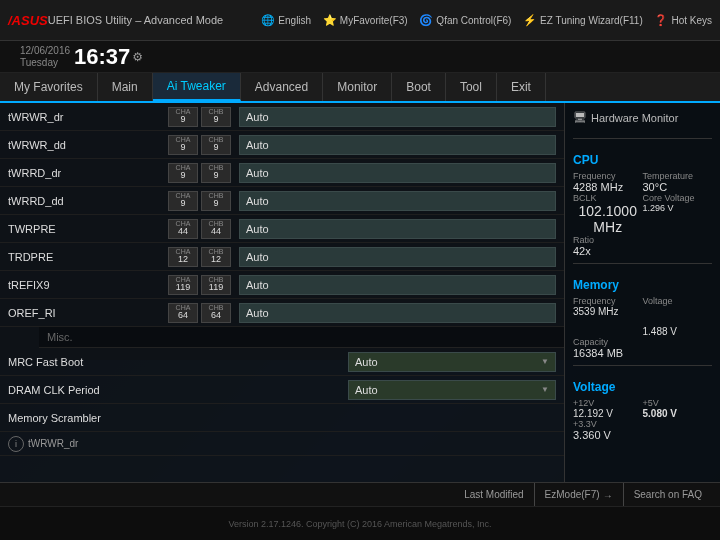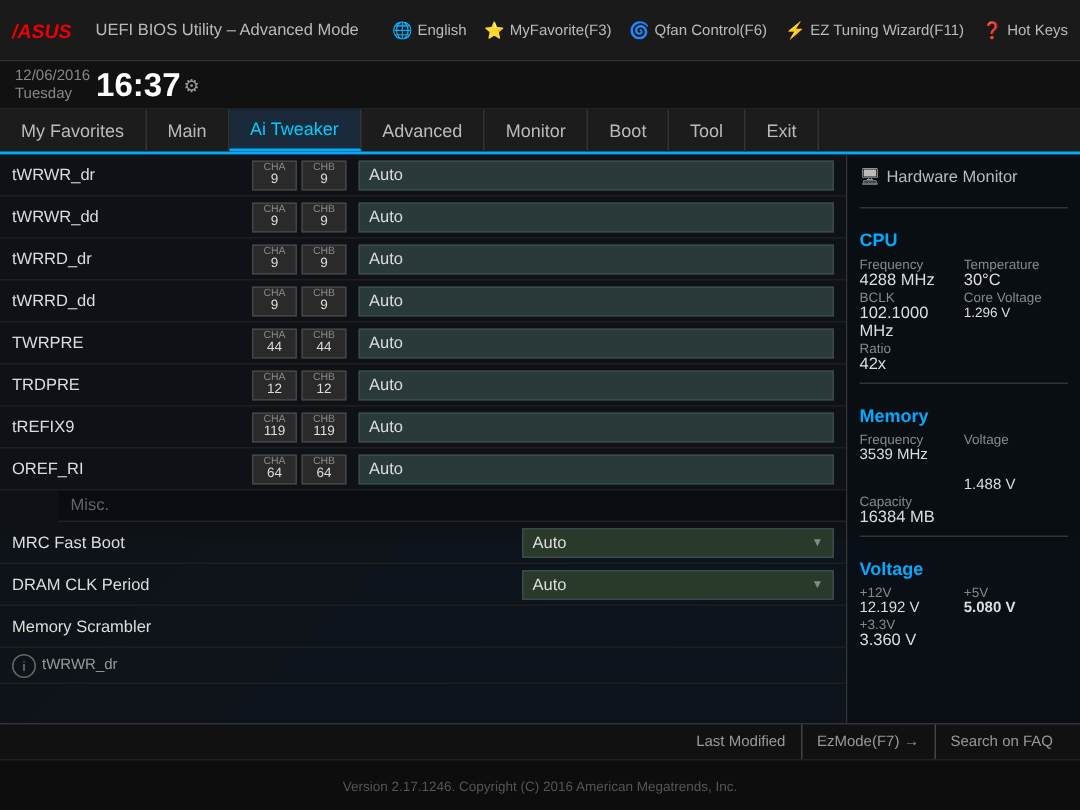--- a/index.html
+++ b/index.html
@@ -34,21 +34,21 @@
       flex-direction: column;
     }
 
     
     .top-bar {
       background: #1a1a1a;
       height: 41px;
       display: flex;
       align-items: center;
       padding: 0 8px;
-      gap: 16px;
+      gap: 0;
       border-bottom: 1px solid #333;
     }
     .asus-logo {
       color: #e00;
       font-weight: bold;
       font-size: 13px;
       font-style: italic;
     }
     .bios-title {
       color: #bbb;
@@ -70,21 +70,21 @@
     .top-bar-item .icon {
       font-size: 11px;
     }
 
     
     .datetime-bar {
       background: #111;
       height: 32px;
       display: flex;
       align-items: center;
-      padding: 0 10px;
+      padding: 0 20px;
       border-bottom: 1px solid #222;
     }
     .datetime-text {
       font-size: 10px;
       color: #888;
       line-height: 1.2;
     }
     .time-display {
       font-size: 22px;
       color: #fff;
@@ -560,21 +560,21 @@
           <div class="hw-item-value">4288 MHz</div>
         </div>
         <div class="hw-item">
           <div class="hw-item-label">Temperature</div>
           <div class="hw-item-value">30°C</div>
         </div>
       </div>
       <div class="hw-pair">
         <div class="hw-item">
           <div class="hw-item-label">BCLK</div>
-          <div class="hw-item-value" style="font-size:11px;">102.1000 MHz</div>
+          <div class="hw-item-value" style="font-size:14px;text-align:center;">102.1000 MHz</div>
         </div>
         <div class="hw-item">
           <div class="hw-item-label">Core Voltage</div>
           <div class="hw-item-value" style="font-size:9px;">1.296 V</div>
         </div>
       </div>
       <div>
         <div class="hw-item-label">Ratio</div>
         <div class="hw-item-value">42x</div>
       </div>

